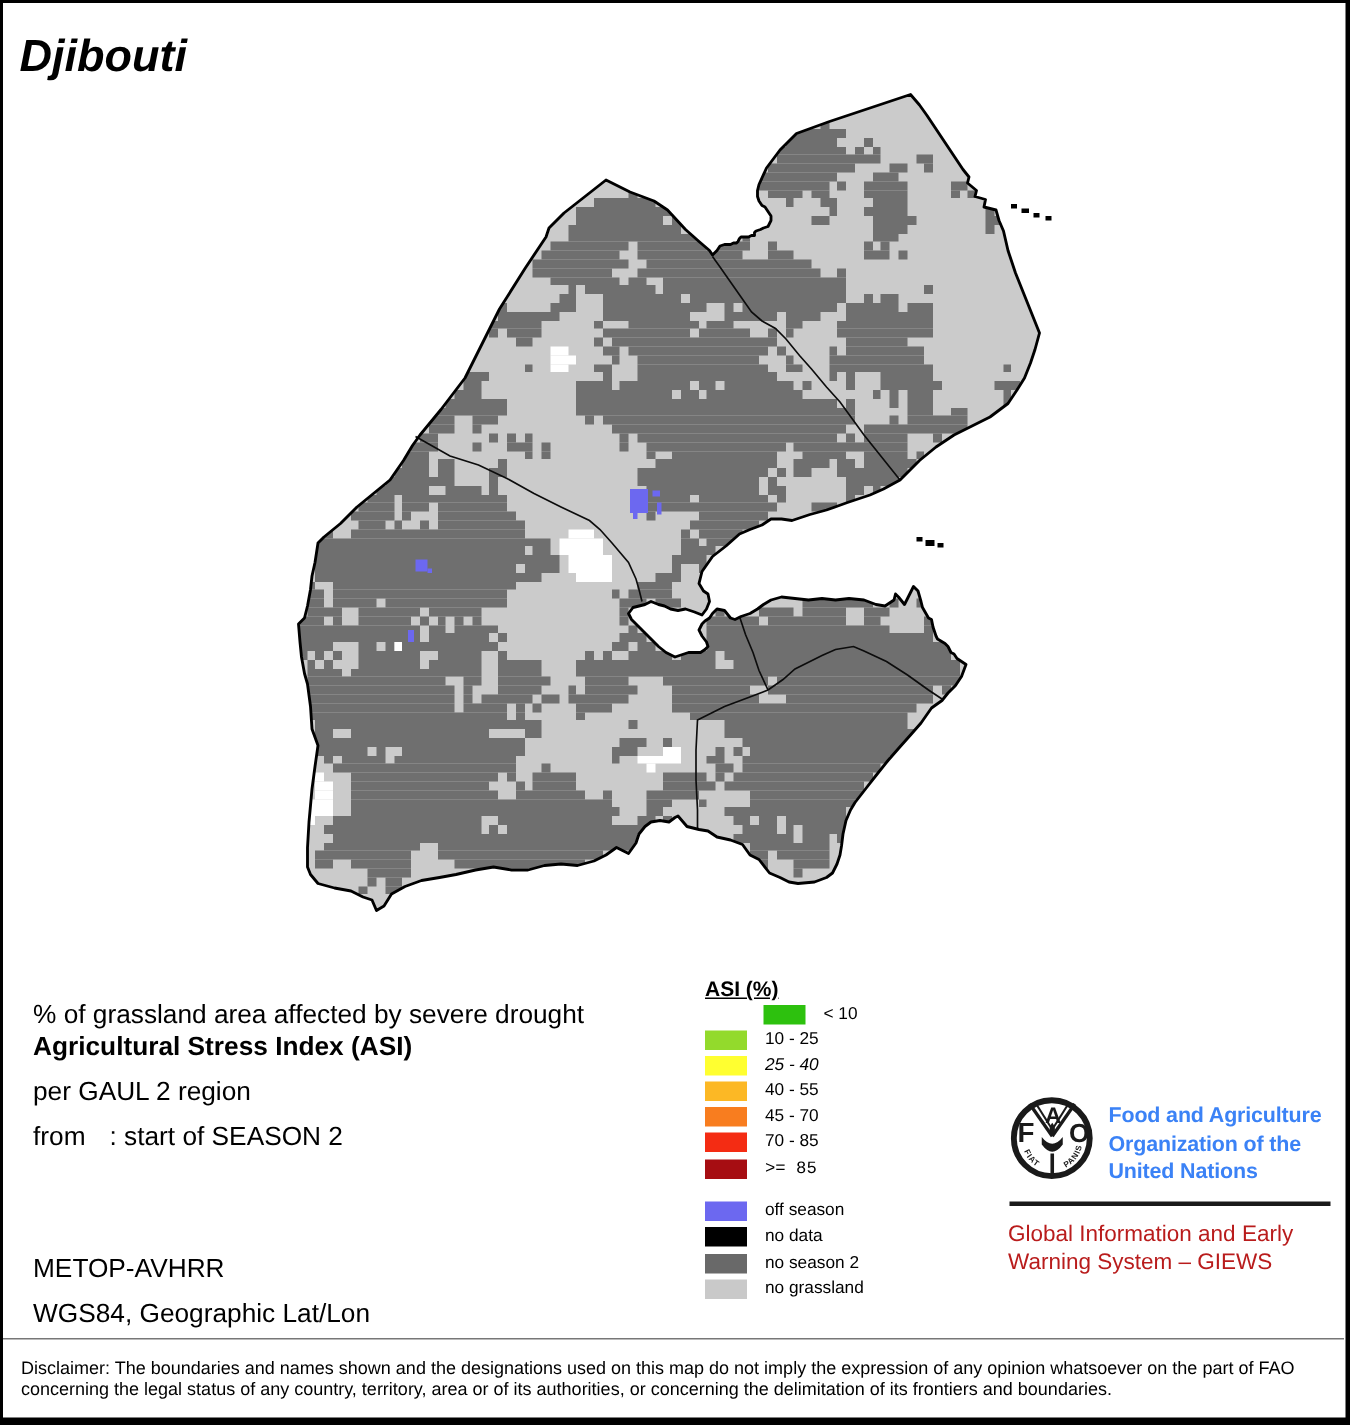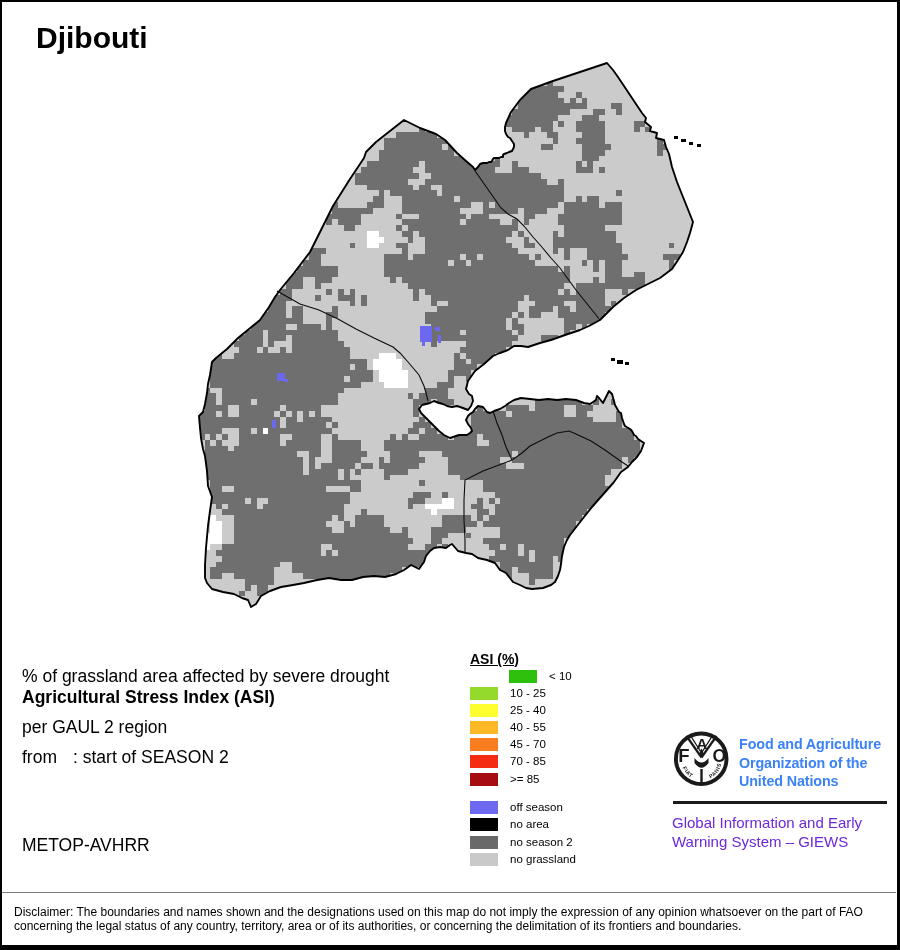--- a/index.html
+++ b/index.html
@@ -4,21 +4,21 @@
 <style>
 html,body{margin:0;padding:0;}
 body{width:900px;height:950px;position:relative;background:#ffffff;font-family:"Liberation Sans",sans-serif;overflow:hidden;}
 .abs{position:absolute;}
 </style>
 </head>
 <body>
 
 <div class="abs" style="left:0;top:0;width:895px;height:943px;border:2px solid #000;border-right:3px solid #000;border-bottom:5px solid #000;"></div>
 
-<div class="abs" style="left:36px;top:21px;font-size:30px;font-weight:bold;color:#000;">Djibouti</div>
+<div class="abs" style="left:13px;top:21px;font-size:30px;font-weight:bold;color:#000;font-style:italic;">Djibouti</div>
 
 <svg width="900" height="950" viewBox="0 0 900 950" style="position:absolute;left:0;top:0">
 <defs>
       <clipPath id="land">
         <path d="M607,63 613,70 618,77 624,86 630,95 642,113 646,118 645,122 651,127 650,131 657,133 656,138 664,140 666,147 669,154 672,167 677,182 683,197 689,212 693,222 690,233 687,242 683,252 678,260 672,269 660,278 648,284 636,290 624,298 613,307 606,314 600,320 589,326 580,330 565,335 551,340 540,343 528,347 521,346 514,346 508,350 500,353 493,356 484,364 475,371 468,381 466,389 469,394 472,396 473,401 471,406 468,410 463,408 457,406 452,407 447,406 443,404 439,403 434,401 430,403 426,404 422,405 419,409 421,413 425,417 429,421 434,426 439,431 444,435 450,438 456,436 459,435 463,435 467,435 470,433 472,431 471,428 468,424 466,420 468,416 470,414 473,412 475,409 478,406 483,407 487,412 490,413 494,411 500,409 505,406 509,403 514,400 521,398 530,399 539,400 548,399 557,400 566,399 576,400 584,403 590,404 596,400 597,396 599,398 603,403 606,397 609,391 612,394 614,401 615,405 619,412 621,413 622,418 624,424 625,426 630,429 632,431 634,435 636,436 638,439 641,441 644,443 641,451 637,457 632,462 628,467 621,472 614,482 607,490 599,499 592,507 584,517 577,526 570,535 567,540 564,547 562,556 561,564 560,570 558,576 555,582 551,585 543,588 532,589 526,588 520,585 513,582 506,573 500,570 495,563 487,560 478,558 472,554 466,553 462,552 458,551 452,544 450,545 446,548 440,547 434,548 430,551 426,556 424,562 419,569 415,567 411,565 404,570 396,574 385,577 374,576 363,577 352,580 341,580 329,578 317,580 304,583 293,585 281,587 270,591 261,596 256,604 251,607 248,600 242,598 234,594 223,592 212,589 207,583 205,578 205,565 206,548 208,526 210,511 212,497 208,486 207,471 205,456 203,449 201,438 200,428 199,416 203,412 205,404 207,393 208,384 210,375 212,362 216,358 227,349 238,338 249,329 260,320 269,307 275,297 280,290 294,273 310,252 333,206 350,179 364,158 366,152 376,142 390,131 404,120 420,128 436,134 445,140 457,153 466,161 473,167 475,170 476,169 478,167 480,164 483,163 487,163 489,162 491,162 492,161 493,159 494,158 497,158 499,158 501,157 503,157 503,155 504,154 507,153 509,152 512,151 513,149 514,147 514,144 512,141 510,138 508,137 506,134 505,131 505,127 506,123 511,112 520,100 531,89 553,81 580,72 Z"></path>
       </clipPath>
     </defs>
 
 <path d="M607,63 613,70 618,77 624,86 630,95 642,113 646,118 645,122 651,127 650,131 657,133 656,138 664,140 666,147 669,154 672,167 677,182 683,197 689,212 693,222 690,233 687,242 683,252 678,260 672,269 660,278 648,284 636,290 624,298 613,307 606,314 600,320 589,326 580,330 565,335 551,340 540,343 528,347 521,346 514,346 508,350 500,353 493,356 484,364 475,371 468,381 466,389 469,394 472,396 473,401 471,406 468,410 463,408 457,406 452,407 447,406 443,404 439,403 434,401 430,403 426,404 422,405 419,409 421,413 425,417 429,421 434,426 439,431 444,435 450,438 456,436 459,435 463,435 467,435 470,433 472,431 471,428 468,424 466,420 468,416 470,414 473,412 475,409 478,406 483,407 487,412 490,413 494,411 500,409 505,406 509,403 514,400 521,398 530,399 539,400 548,399 557,400 566,399 576,400 584,403 590,404 596,400 597,396 599,398 603,403 606,397 609,391 612,394 614,401 615,405 619,412 621,413 622,418 624,424 625,426 630,429 632,431 634,435 636,436 638,439 641,441 644,443 641,451 637,457 632,462 628,467 621,472 614,482 607,490 599,499 592,507 584,517 577,526 570,535 567,540 564,547 562,556 561,564 560,570 558,576 555,582 551,585 543,588 532,589 526,588 520,585 513,582 506,573 500,570 495,563 487,560 478,558 472,554 466,553 462,552 458,551 452,544 450,545 446,548 440,547 434,548 430,551 426,556 424,562 419,569 415,567 411,565 404,570 396,574 385,577 374,576 363,577 352,580 341,580 329,578 317,580 304,583 293,585 281,587 270,591 261,596 256,604 251,607 248,600 242,598 234,594 223,592 212,589 207,583 205,578 205,565 206,548 208,526 210,511 212,497 208,486 207,471 205,456 203,449 201,438 200,428 199,416 203,412 205,404 207,393 208,384 210,375 212,362 216,358 227,349 238,338 249,329 260,320 269,307 275,297 280,290 294,273 310,252 333,206 350,179 364,158 366,152 376,142 390,131 404,120 420,128 436,134 445,140 457,153 466,161 473,167 475,170 476,169 478,167 480,164 483,163 487,163 489,162 491,162 492,161 493,159 494,158 497,158 499,158 501,157 503,157 503,155 504,154 507,153 509,152 512,151 513,149 514,147 514,144 512,141 510,138 508,137 506,134 505,131 505,127 506,123 511,112 520,100 531,89 553,81 580,72 Z" fill="#cbcbcb" stroke="none"></path>
 <g clip-path="url(#land)">
@@ -527,62 +527,63 @@
 
 <div class="abs" style="left:22px;top:657px;font-size:17.5px;color:#000;">
 <div style="margin-top:9px;">% of grassland area affected by severe drought</div>
 <div style="font-weight:bold;">Agricultural Stress Index (ASI)</div>
 <div style="margin-top:9px;">per GAUL 2 region</div>
 <div style="margin-top:9px;">from<span style="display:inline-block;width:16px;"></span>: start of SEASON 2</div>
 </div>
 
 <div class="abs" style="left:22px;top:835px;font-size:17.5px;color:#000;">
 <div>METOP-AVHRR</div>
+<div style="margin-top:9px;">WGS84, Geographic Lat/Lon</div>
 </div>
 
 <div class="abs" style="left:470px;top:651px;">
 <div style="font-size:14px;font-weight:bold;text-decoration:underline;color:#000;">ASI (%)</div>
 <div style="margin-top:3px;">
 <div style="height:17.1px;padding-left:39px;">
         <span style="float:left;width:28px;height:13px;background:#2dc10e;"></span>
         <span style="float:left;margin-left:12px;font-size:11.5px;line-height:13px;">&lt; 10</span>
       </div>
 <div style="height:17.1px;">
         <span style="float:left;width:28px;height:13px;background:#93da2c;"></span>
         <span style="float:left;margin-left:12px;font-size:11.5px;line-height:13px;">10 - 25</span>
       </div>
-<div style="height:17.1px;">
+<div style="height:17.1px;font-style:italic;">
         <span style="float:left;width:28px;height:13px;background:#ffff30;"></span>
         <span style="float:left;margin-left:12px;font-size:11.5px;line-height:13px;">25 - 40</span>
       </div>
 <div style="height:17.1px;">
         <span style="float:left;width:28px;height:13px;background:#fcb825;"></span>
         <span style="float:left;margin-left:12px;font-size:11.5px;line-height:13px;">40 - 55</span>
       </div>
 <div style="height:17.1px;">
         <span style="float:left;width:28px;height:13px;background:#f87d1f;"></span>
         <span style="float:left;margin-left:12px;font-size:11.5px;line-height:13px;">45 - 70</span>
       </div>
 <div style="height:17.1px;">
         <span style="float:left;width:28px;height:13px;background:#f42c13;"></span>
         <span style="float:left;margin-left:12px;font-size:11.5px;line-height:13px;">70 - 85</span>
       </div>
 <div style="height:17.1px;">
         <span style="float:left;width:28px;height:13px;background:#a60d12;"></span>
-        <span style="float:left;margin-left:12px;font-size:11.5px;line-height:13px;">&gt;= 85</span>
+        <span style="float:left;margin-left:12px;font-size:11.5px;line-height:13px;font-family:Liberation Mono, monospace;">&gt;= 85</span>
       </div>
 </div>
 <div style="margin-top:11px;">
 <div style="height:17.5px;">
         <span style="float:left;width:28px;height:13px;background:#6c68f0;"></span>
         <span style="float:left;margin-left:12px;font-size:11.5px;line-height:13px;">off season</span>
       </div>
 <div style="height:17.5px;">
         <span style="float:left;width:28px;height:13px;background:#000000;"></span>
-        <span style="float:left;margin-left:12px;font-size:11.5px;line-height:13px;">no area</span>
+        <span style="float:left;margin-left:12px;font-size:11.5px;line-height:13px;">no data</span>
       </div>
 <div style="height:17.5px;">
         <span style="float:left;width:28px;height:13px;background:#696969;"></span>
         <span style="float:left;margin-left:12px;font-size:11.5px;line-height:13px;">no season 2</span>
       </div>
 <div style="height:17.5px;">
         <span style="float:left;width:28px;height:13px;background:#c9c9c9;"></span>
         <span style="float:left;margin-left:12px;font-size:11.5px;line-height:13px;">no grassland</span>
       </div>
 </div>
@@ -605,17 +606,17 @@
 </g>
 
 <path id="fp" d="M 12,38 A 20,20 0 0 0 51,38" fill="none" stroke="none"></path>
 <text font-family="Liberation Sans,sans-serif" font-size="5.4" font-weight="bold" fill="#1a1a1a" letter-spacing="0.6"><textPath href="#fp" startOffset="2.5">FIAT</textPath><textPath href="#fp" startOffset="36">PANIS</textPath></text>
 </svg>
 
 <div class="abs" style="left:739px;top:735px;font-size:14.3px;font-weight:bold;color:#3b82f6;line-height:18.6px;letter-spacing:-0.1px;">Food and Agriculture<br>Organization of the<br>United Nations</div>
 
 <div class="abs" style="left:673px;top:801px;width:214px;height:2.6px;background:#1a1a1a;"></div>
 
-<div class="abs" style="left:672px;top:813px;font-size:15px;color:#6d28d9;line-height:19px;">Global Information and Early<br>Warning System – GIEWS</div>
+<div class="abs" style="left:672px;top:813px;font-size:15px;color:#b91c1c;line-height:19px;">Global Information and Early<br>Warning System – GIEWS</div>
 
 <div class="abs" style="left:2px;top:892px;width:894px;height:1px;background:#777;"></div>
 
 <div class="abs" style="left:14px;top:905px;width:880px;font-size:12px;color:#000;line-height:14px;">Disclaimer: The boundaries and names shown and the designations used on this map do not imply the expression of any opinion whatsoever on the part of FAO<br>concerning the legal status of any country, territory, area or of its authorities, or concerning the delimitation of its frontiers and boundaries.</div>
 
 </body></html>

